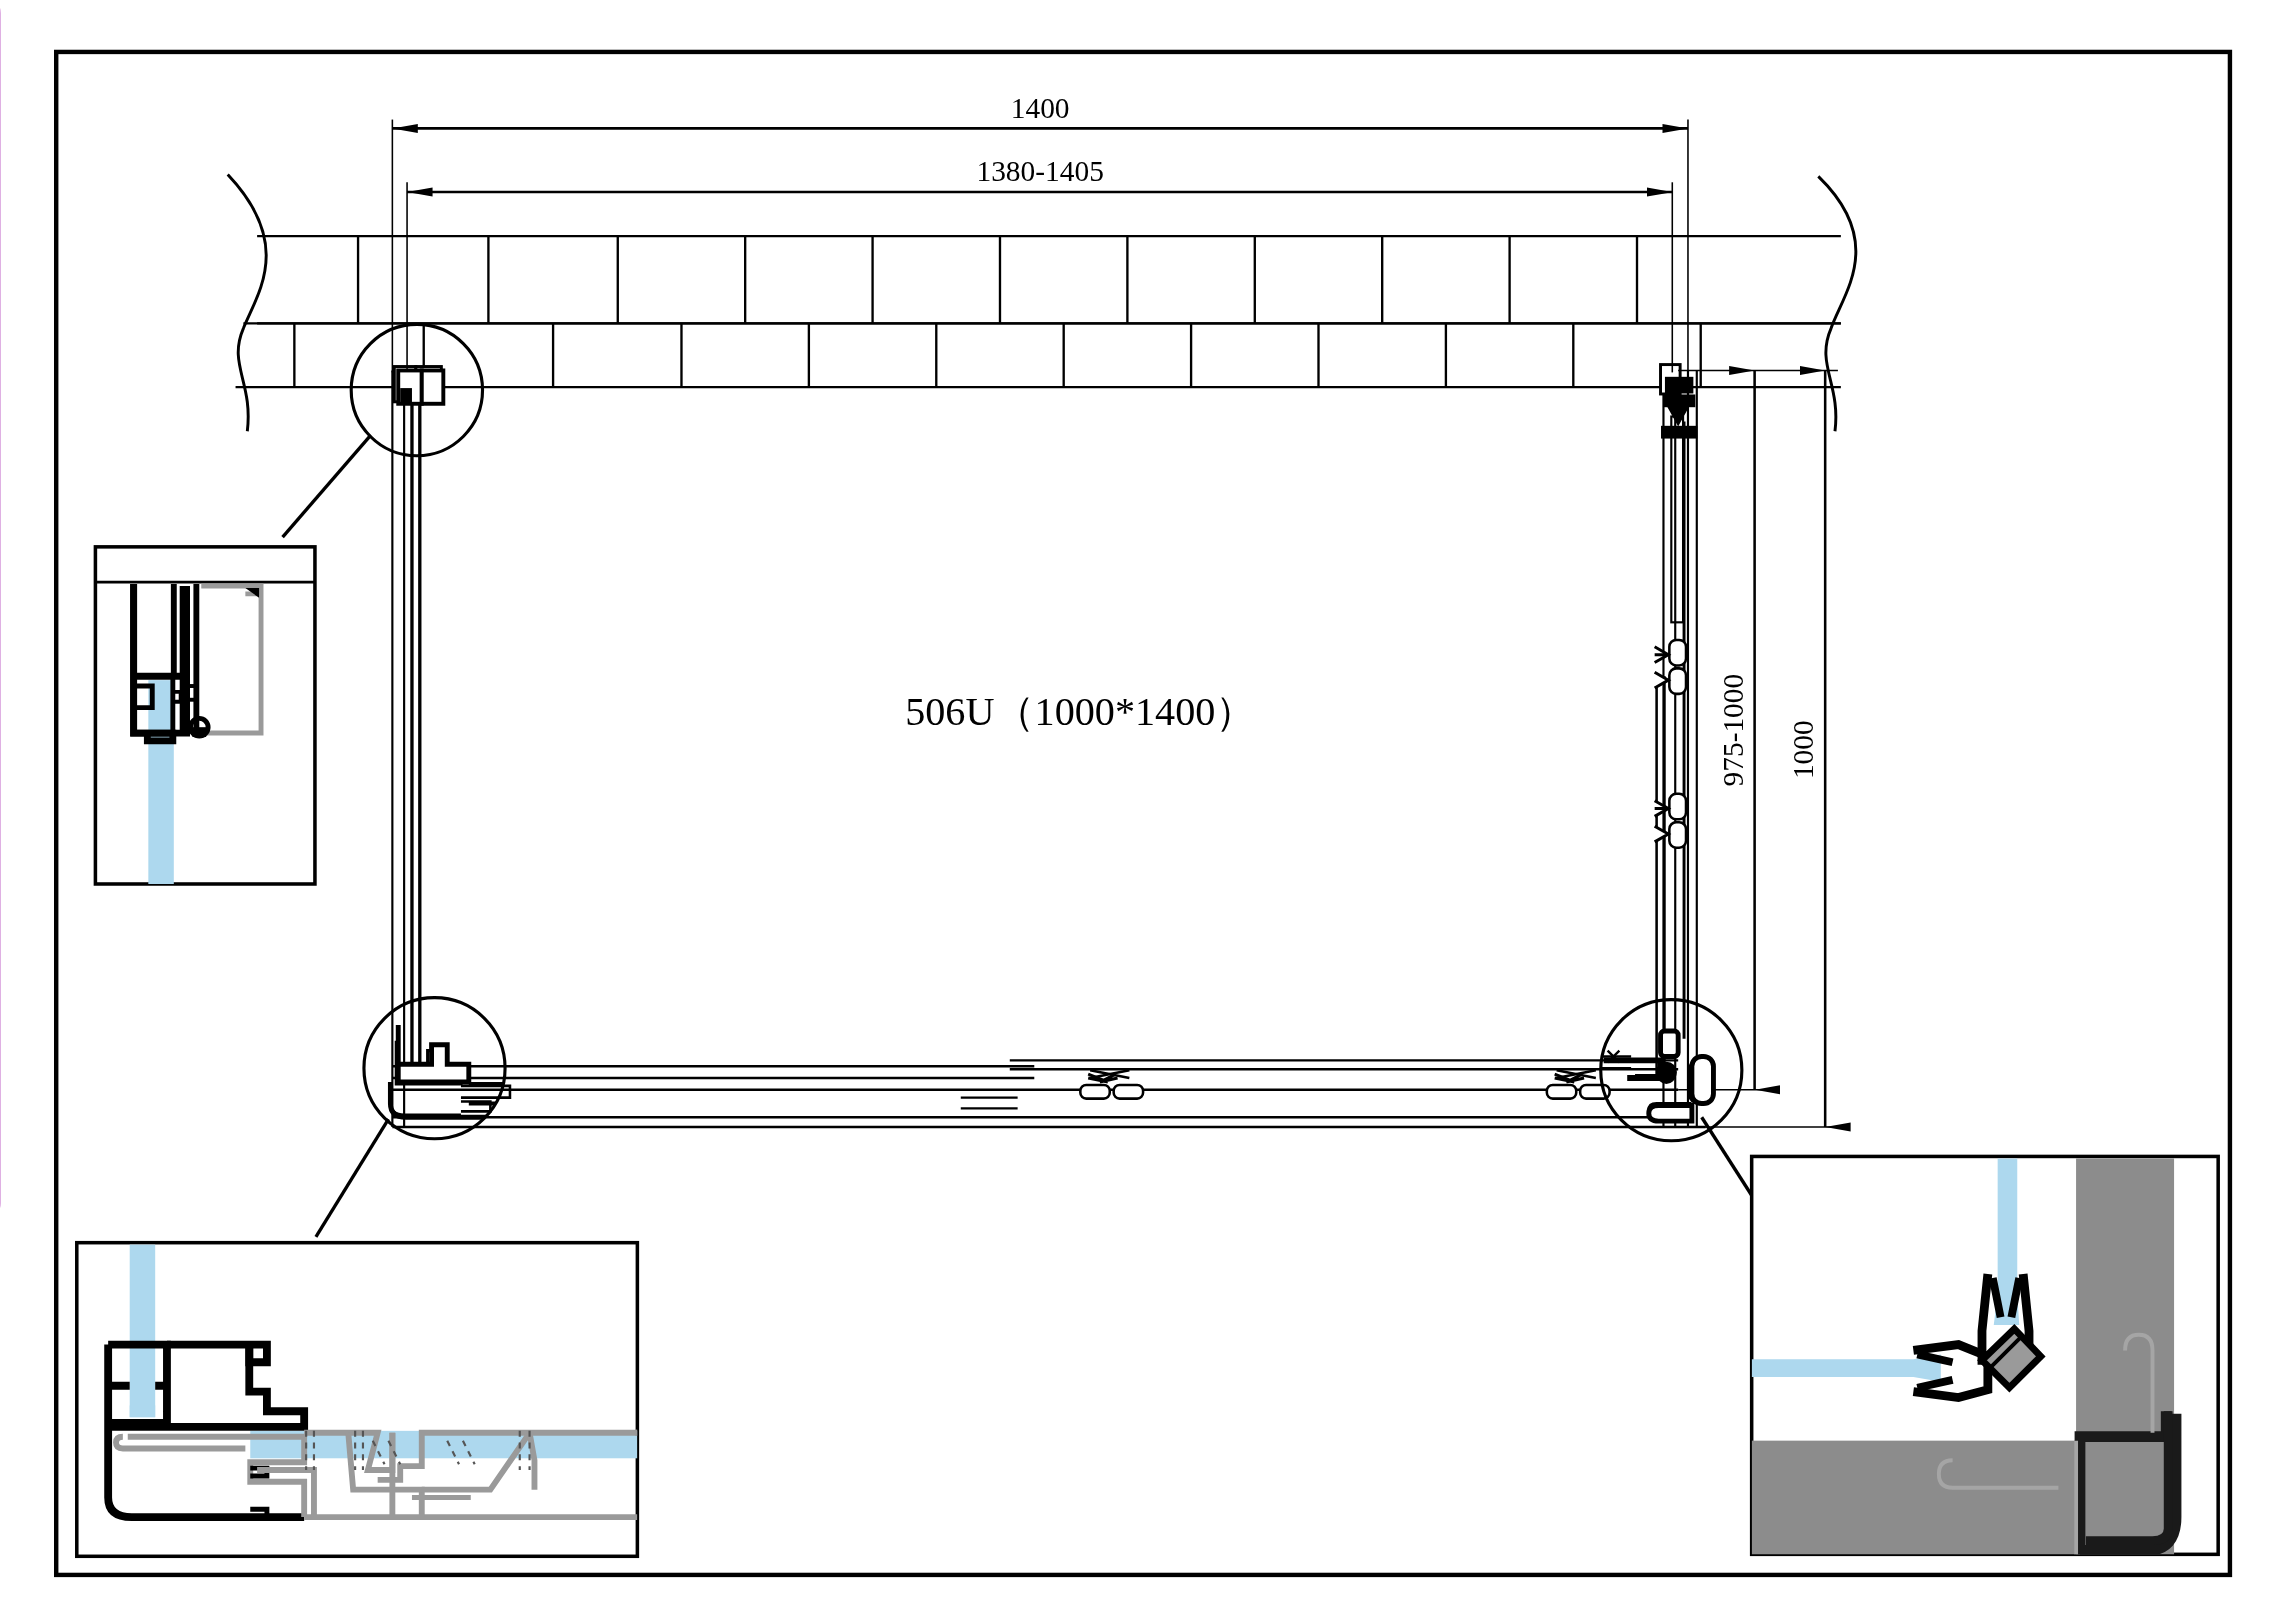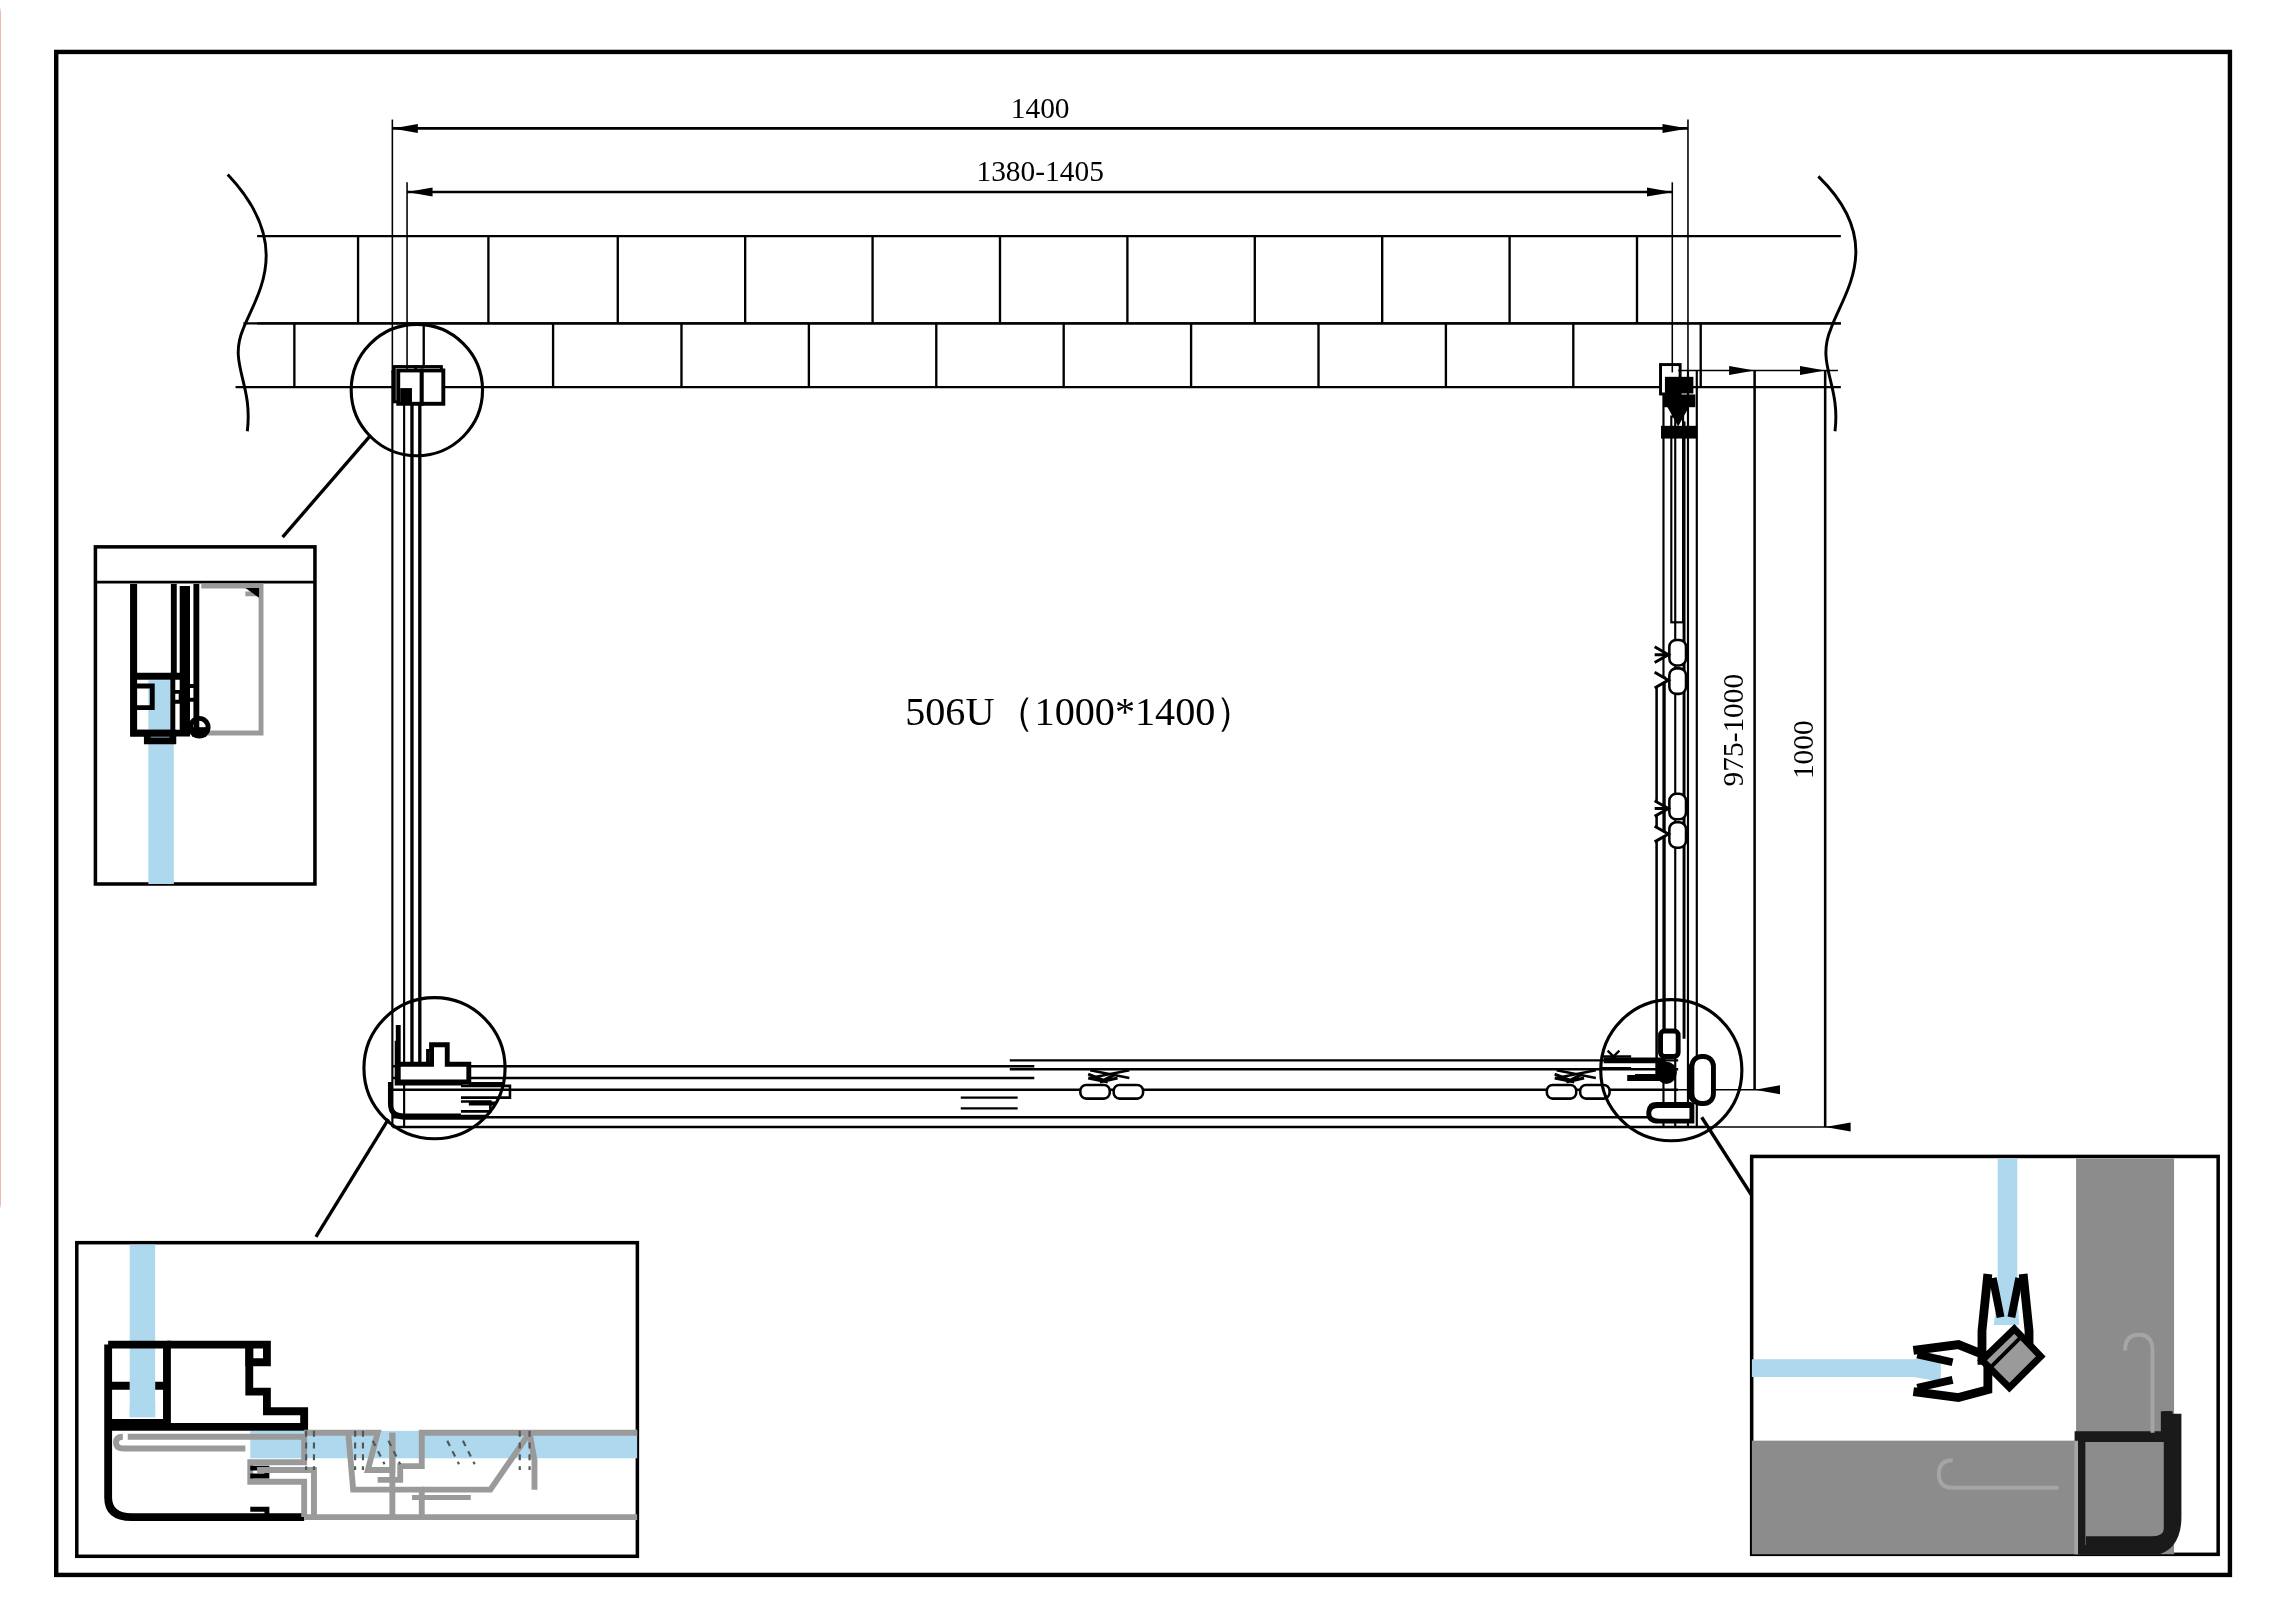--- a/index.html
+++ b/index.html
@@ -1,18 +1,18 @@
 <!DOCTYPE html>
 <html><head>
 <meta charset="utf-8">
 <style>
   html,body{margin:0;padding:0;background:#ffffff;}
   body{width:2293px;height:1620px;overflow:hidden;
        font-family:"Liberation Serif", serif;}
-  #stage{position:relative;width:2293px;height:1216px;background:#c2410c;border-radius:13px;}
+  #stage{position:relative;width:2293px;height:1216px;background:#a21caf;border-radius:13px;}
   svg{display:block;}
   .txt{font-family:"Liberation Serif", serif;fill:#000;}
 </style>
 </head>
 <body>
 
 <div id="stage">
 <svg width="2293" height="1620" viewBox="0 0 2339 1653">
 
   <defs>

